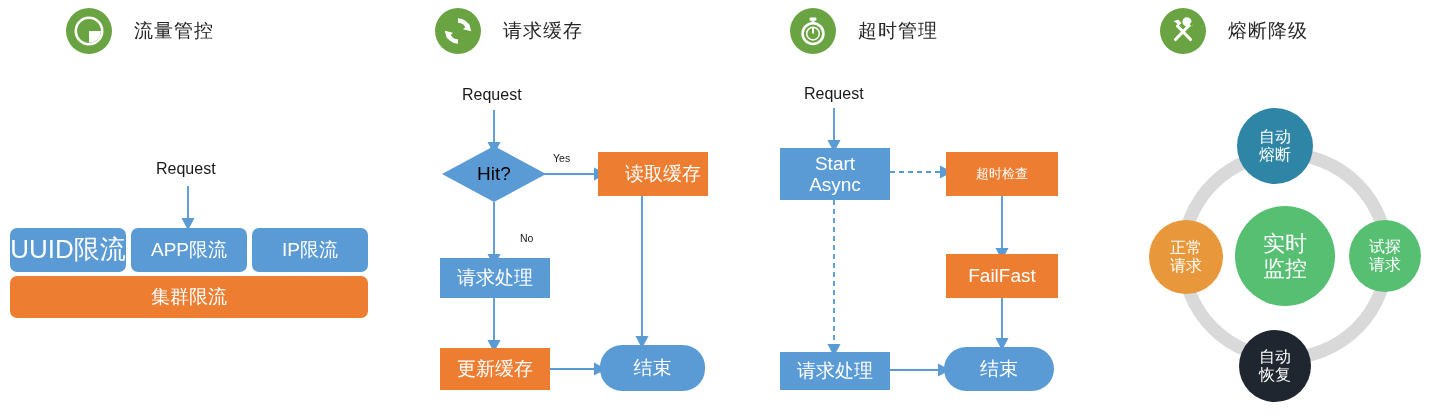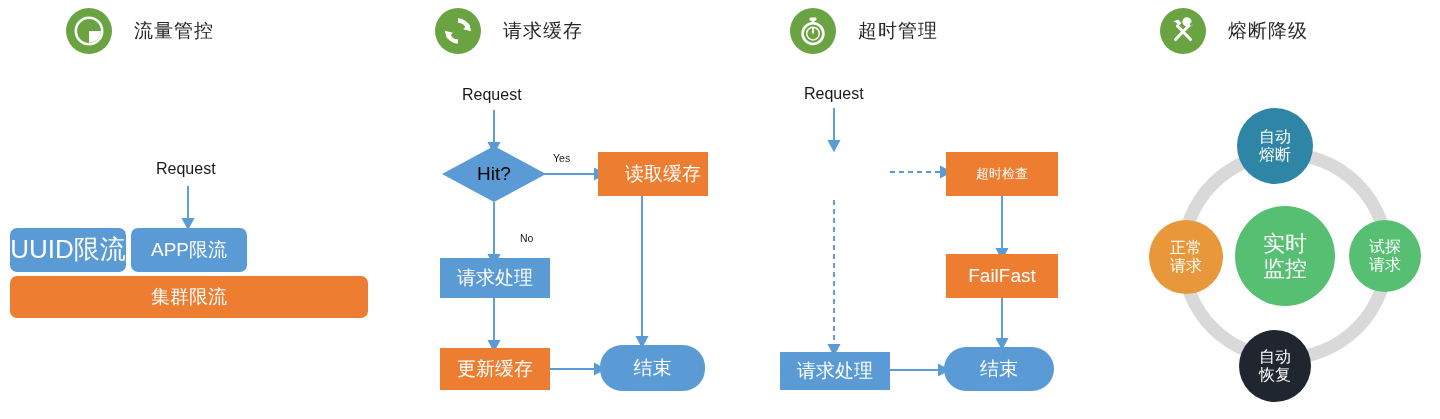--- a/index.html
+++ b/index.html
@@ -78,20 +78,21 @@
       <defs>
         <marker id="ah1" markerWidth="7" markerHeight="7" refX="2.2" refY="3.5" orient="auto">
           <path d="M0,0 L6.5,3.5 L0,7 z" fill="#5b9bd5"></path>
         </marker>
       </defs>
       <line x1="188" y1="186" x2="188" y2="222" stroke="#5b9bd5" stroke-width="1.9" marker-end="url(#ah1)"></line>
     </svg>
 
     <div class="node blue r6" style="left:10px;  top:228px; width:116px; height:44px; font-size:26px;">UUID限流</div>
     <div class="node blue r6" style="left:131px; top:228px; width:116px; height:44px; font-size:19px;">APP限流</div>
+    <div class="node blue r6" style="left:252px; top:228px; width:116px; height:44px; font-size:19px;">IP限流</div>
     <div class="node orange r6" style="left:10px; top:276px; width:358px; height:42px; font-size:19px;">集群限流</div>
   </div>
 
   <div class="panel" style="left:420px; width:360px;">
 
     <div class="p-head" style="left:15px;">
       <div class="p-icon">
         <svg width="32" height="32" viewBox="0 0 32 32" aria-hidden="true">
           <path d="M16 5.5 A10.5 10.5 0 0 1 26.3 14" fill="none" stroke="#fff" stroke-width="4.3" stroke-linecap="butt"></path>
           <path d="M16 26.5 A10.5 10.5 0 0 1 5.7 18" fill="none" stroke="#fff" stroke-width="4.3" stroke-linecap="butt"></path>
@@ -170,20 +171,22 @@
 
       <line x1="54" y1="200" x2="54" y2="348" stroke="#5b9bd5" stroke-width="1.9" stroke-dasharray="5 4" marker-end="url(#ah3)"></line>
 
       <line x1="222" y1="196" x2="222" y2="252" stroke="#5b9bd5" stroke-width="1.9" marker-end="url(#ah3)"></line>
 
       <line x1="222" y1="298" x2="222" y2="342" stroke="#5b9bd5" stroke-width="1.9" marker-end="url(#ah3)"></line>
 
       <line x1="110" y1="370" x2="162" y2="370" stroke="#5b9bd5" stroke-width="1.9" marker-end="url(#ah3)"></line>
     </svg>
 
+    <div class="node blue r0" style="left:0px; top:148px; width:110px; height:52px; font-size:19px;">Start
+Async</div>
     <div class="node orange r0" style="left:166px; top:152px; width:112px; height:44px; font-size:13px;">超时检查</div>
     <div class="node orange r0" style="left:166px; top:254px; width:112px; height:44px; font-size:19px;">FailFast</div>
     <div class="node blue r0" style="left:0px; top:352px; width:110px; height:38px; font-size:19px;">请求处理</div>
     <div class="node blue pill" style="left:164px; top:347px; width:110px; height:44px; font-size:19px;">结束</div>
   </div>
 
   <div class="panel" style="left:1130px; width:310px;">
 
     <div class="p-head" style="left:30px;">
       <div class="p-icon">

